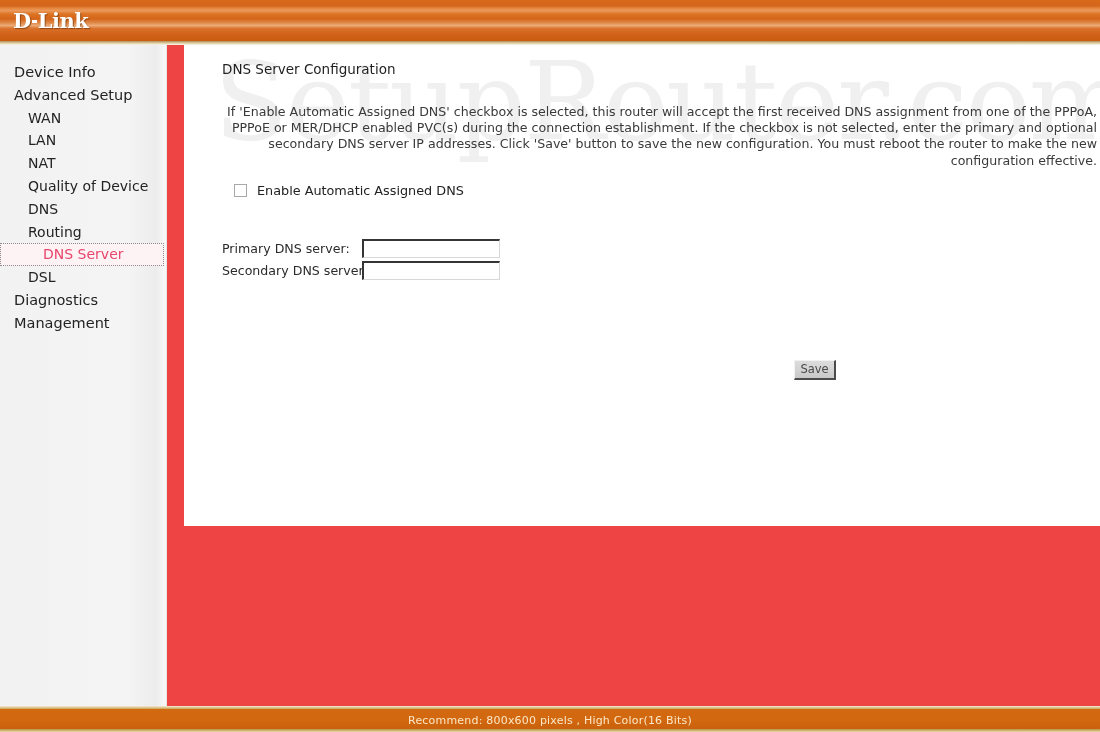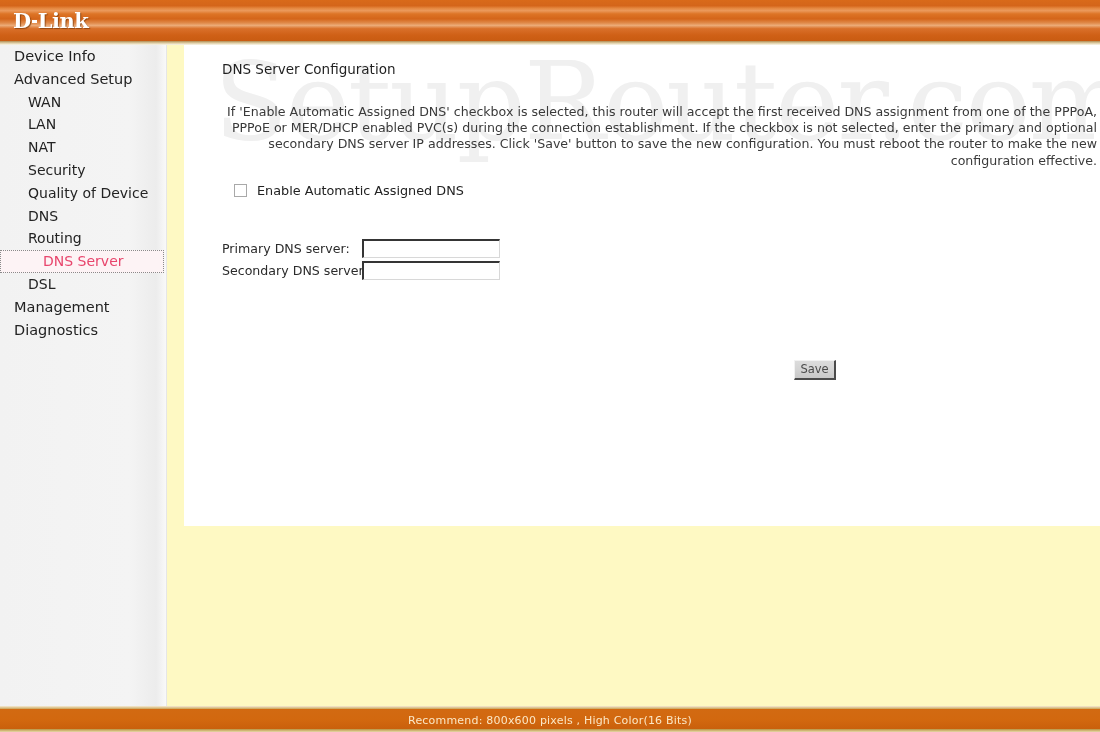--- a/index.html
+++ b/index.html
@@ -7,21 +7,21 @@
   html, body {
     margin: 0; padding: 0;
     width: 1100px; height: 732px;
     background: #ffffff;
     font-family: "DejaVu Sans", "Liberation Sans", sans-serif;
     overflow: hidden;
   }
   #page {
     position: relative;
     width: 1100px; height: 732px;
-    background: #fef9c3;
+    background: #ef4444;
     overflow: hidden;
   }
 
   
   #header {
     position: absolute; left: 0; top: 0;
     width: 1100px; height: 41px;
     background: linear-gradient(to bottom,
         #d96a1a 0%,
         #d4651a 14%,
@@ -61,20 +61,21 @@
     margin: 0 1px 2px 1px;
   }
 
   
   #sidebar {
     position: absolute;
     left: 0; top: 45px;
     width: 167px; height: 661px;
     background: linear-gradient(to right, #f2f2f2 0%, #f4f4f4 78%, #ececec 94%, #f9f9f9 100%);
     border-right: 1px solid #e6e6e6;
+    padding-top: 16px;
   }
   .nav-item {
     font-size: 14.5px;
     color: #232323;
     line-height: 22.8px;
     height: 22.8px;
     white-space: nowrap;
     cursor: pointer;
   }
   .nav-l0 { padding-left: 14px; }
@@ -236,28 +237,27 @@
     <div id="logo"><span>D</span><span class="dash"></span><span>Link</span></div>
   </div>
   <div id="header-underline"></div>
 
   <nav id="sidebar">
     <div class="nav-item nav-l0">Device Info</div>
     <div class="nav-item nav-l0">Advanced Setup</div>
     <div class="nav-item nav-l1">WAN</div>
     <div class="nav-item nav-l1">LAN</div>
     <div class="nav-item nav-l1">NAT</div>
-    <div class="nav-item nav-l1">Security</div>
     <div class="nav-item nav-l1">Quality of Device</div>
     <div class="nav-item nav-l1">DNS</div>
     <div class="nav-item nav-l1">Routing</div>
     <div class="nav-item nav-l2 selected">DNS Server</div>
     <div class="nav-item nav-l1">DSL</div>
+    <div class="nav-item nav-l0">Diagnostics</div>
     <div class="nav-item nav-l0">Management</div>
-    <div class="nav-item nav-l0">Diagnostics</div>
   </nav>
 
   <main id="main">
     <div id="watermark">SetupRouter.com</div>
 
     <div id="content">
 
       <div id="page-title">DNS Server Configuration</div>
 
       <p id="description">If 'Enable Automatic Assigned DNS' checkbox is selected, this router will accept the first received DNS assignment from one of the PPPoA, PPPoE or MER/DHCP enabled PVC(s) during the connection establishment. If the checkbox is not selected, enter the primary and optional secondary DNS server IP addresses. Click 'Save' button to save the new configuration. You must reboot the router to make the new configuration effective.</p>

